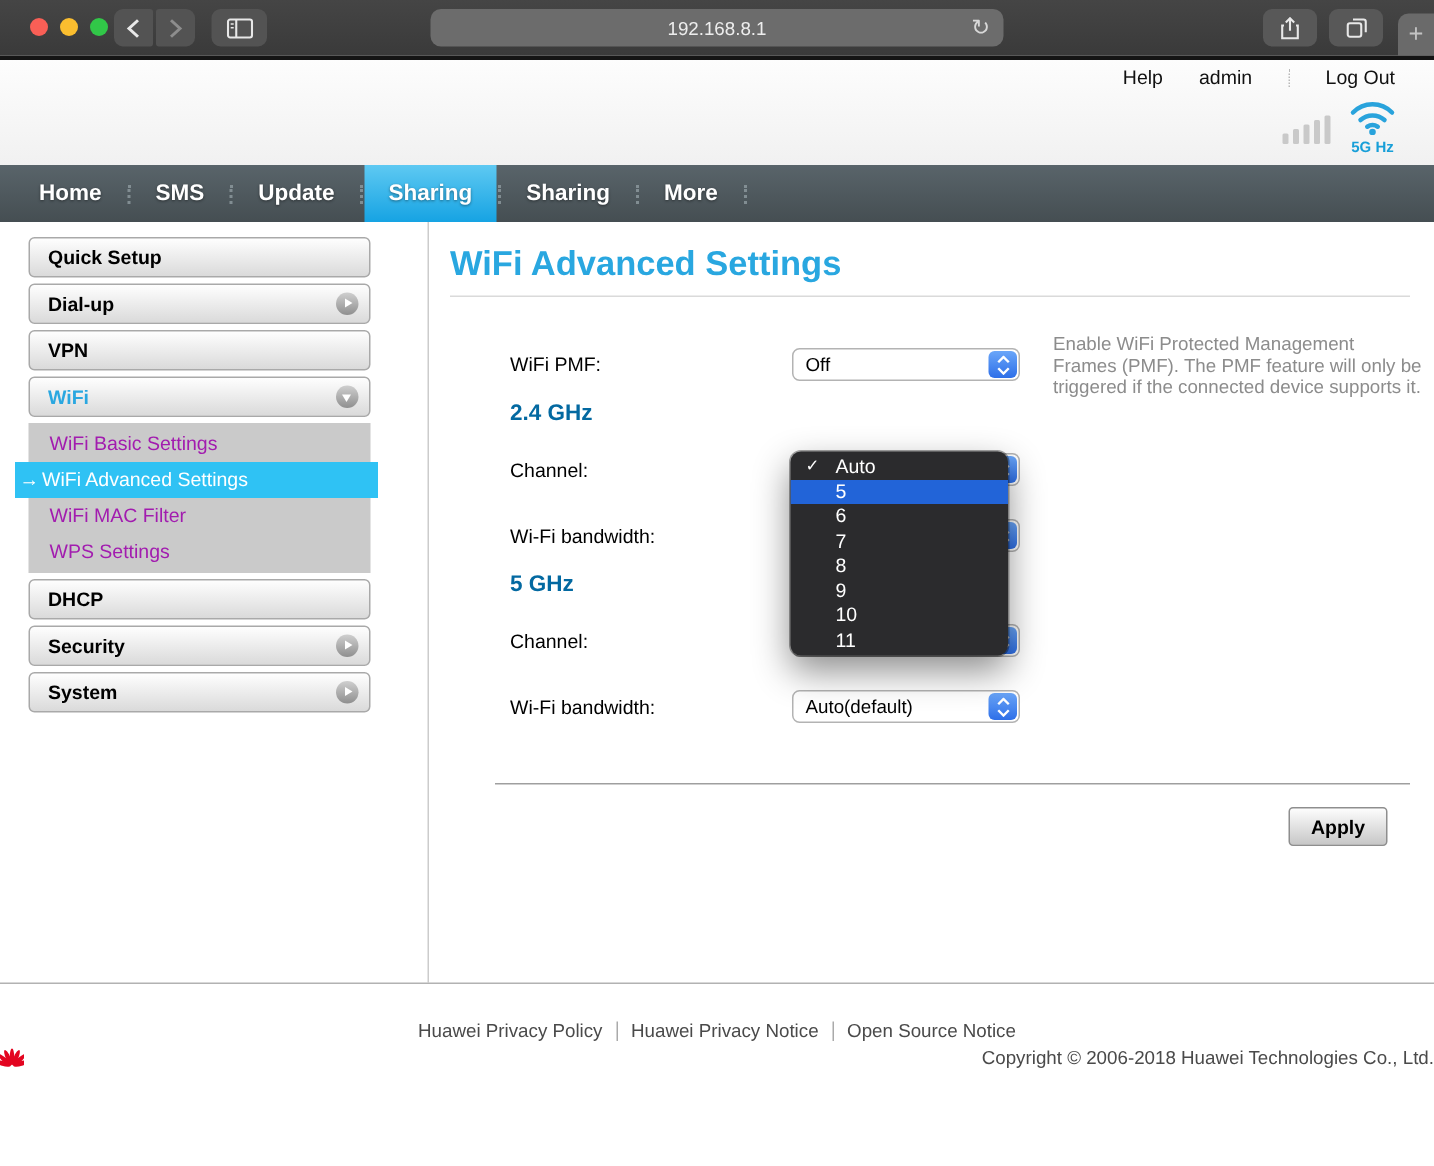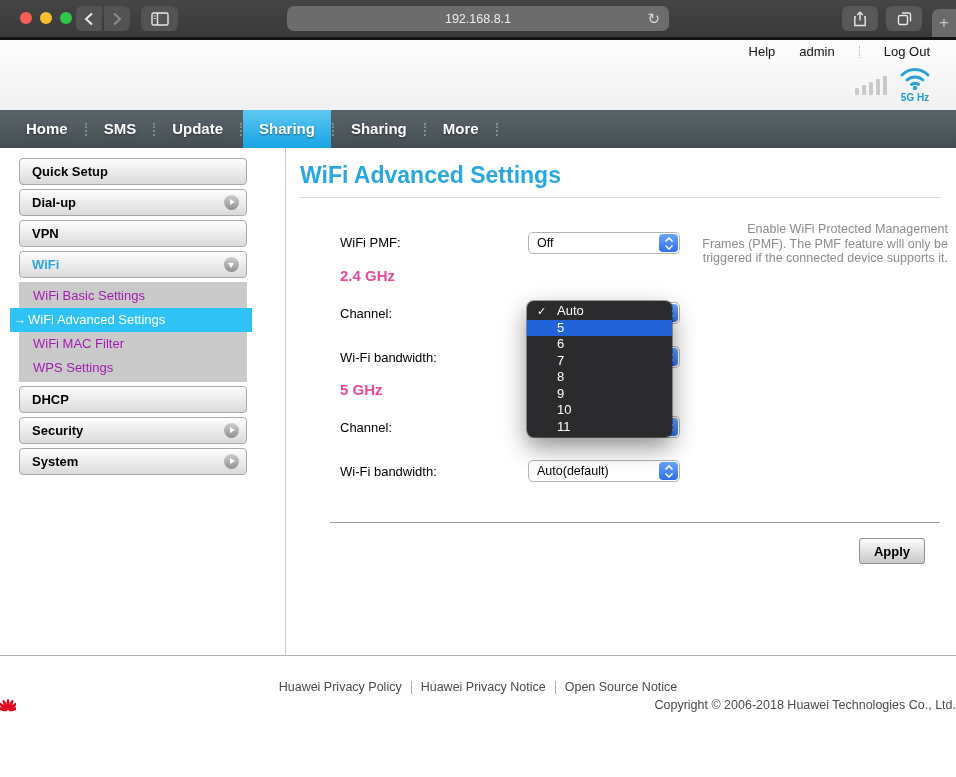--- a/index.html
+++ b/index.html
@@ -67,23 +67,23 @@
   .sub-block{width:228px;background:#cacaca;margin-bottom:4px;padding:2px 0;}
   .sub-item{height:24px;line-height:24px;font-size:13px;color:#a21caf;padding-left:14px;}
   .sub-item.selected{background:#2fc2f4;color:#fff;margin-left:-9px;margin-right:-5px;
                      padding-left:3px;display:flex;align-items:center;gap:2px;}
 
   
   .main{position:absolute;left:287px;top:148px;width:669px;height:507px;}
   .page-title{position:absolute;left:13px;top:14px;font-size:23px;font-weight:bold;color:#29a7e0;}
   .title-rule{position:absolute;left:13px;right:16px;top:49px;border-top:1px solid #dadada;}
   .flabel{position:absolute;font-size:13px;color:#000;}
-  .fheading{position:absolute;font-size:15px;font-weight:bold;color:#ec4899;}
+  .fheading{position:absolute;font-size:15px;font-weight:bold;color:#0369a1;}
   .desc{position:absolute;left:415px;top:74px;width:246px;font-size:12.5px;
-        line-height:14.5px;color:#8c8c8c;text-align:right;}
+        line-height:14.5px;color:#8c8c8c;}
   .sel{position:absolute;width:152px;height:22px;background:#fff;border:1px solid #b3b3b3;
        border-radius:5px;box-sizing:border-box;}
   .sel .val{position:absolute;left:8px;top:0;line-height:20px;font-size:12.5px;color:#000;}
   .stepper{position:absolute;top:1px;bottom:1px;right:1px;width:19px;border-radius:4px;
            background:linear-gradient(#6aa6f9,#2e6fe8);
            display:flex;flex-direction:column;align-items:center;justify-content:center;gap:1px;}
   .popup{position:absolute;left:240px;top:153px;width:145px;height:136px;background:#2b2b2d;
          border-radius:7px;box-shadow:0 10px 24px rgba(0,0,0,.45),0 0 0 1px rgba(0,0,0,.35);
          z-index:5;padding-top:2px;box-sizing:border-box;overflow:hidden;}
   .opt{height:16.5px;line-height:16.5px;color:#fff;font-size:13px;padding-left:30px;position:relative;}

